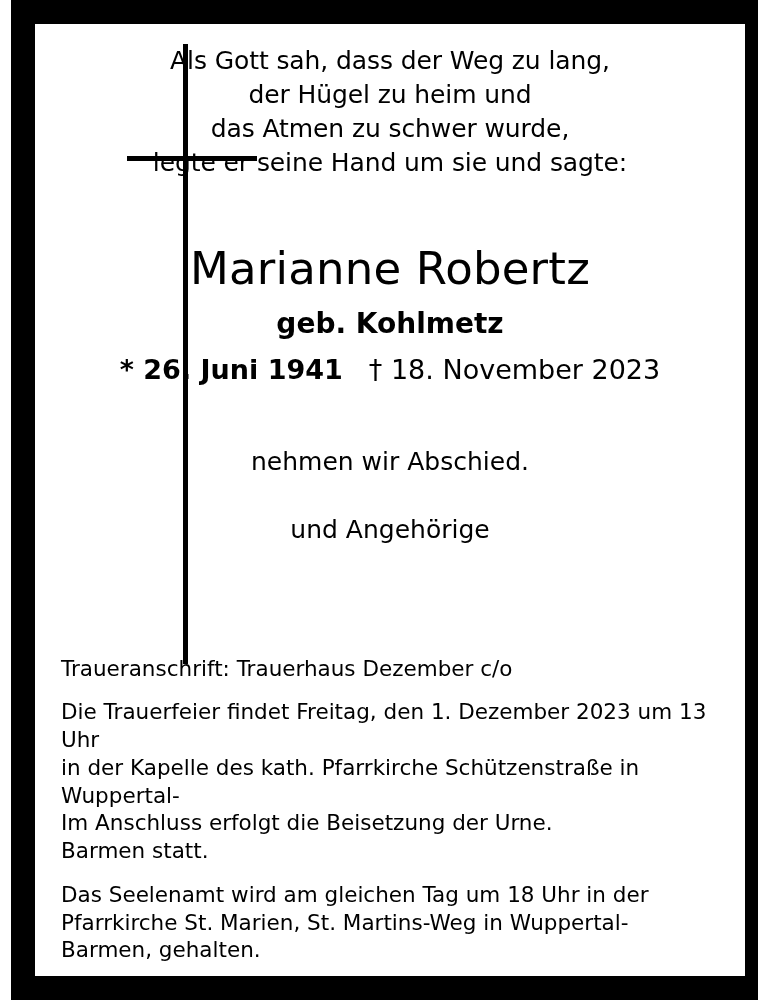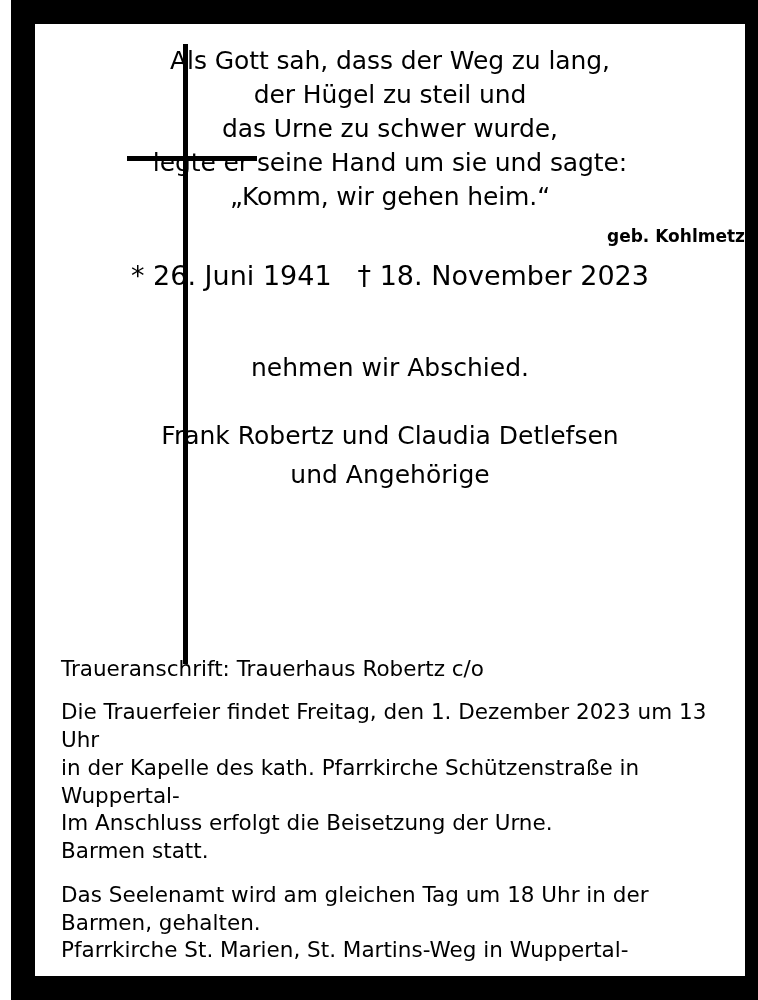--- a/index.html
+++ b/index.html
@@ -69,32 +69,33 @@
   .verse div {
     white-space: nowrap;
   }
   .name {
     text-align: center;
     margin-top: 62px;
     font-size: 45px;
     letter-spacing: 0.2px;
   }
   .maiden {
-    text-align: right;
+    text-align: center;
     margin-top: 12px;
-    font-size: 17px;
+    font-size: 28px;
     font-weight: bold;
   }
   .dates {
     text-align: center;
     margin-top: 14px;
     font-size: 27px;
   }
   .dates .birth {
     margin-right: 26px;
+    font-weight: bold;
   }
   .tribute {
     text-align: center;
     margin-top: 60px;
     font-size: 25px;
     line-height: 1.35;
   }
   .family {
     text-align: center;
     margin-top: 32px;
@@ -131,53 +132,52 @@
 
     <div class="cross">
       <div class="vbar"></div>
       <div class="hbar"></div>
     </div>
 
     <div class="content">
 
       <div class="verse">
         <div>Als Gott sah, dass der Weg zu lang,</div>
-        <div>der Hügel zu steil und</div>
-        <div>das Urne zu schwer wurde,</div>
+        <div>der Hügel zu heim und</div>
+        <div>das Atmen zu schwer wurde,</div>
         <div>legte er seine Hand um sie und sagte:</div>
-        <div>„Komm, wir gehen heim.“</div>
       </div>
 
+      <div class="name">Marianne Robertz</div>
       <div class="maiden">geb. Kohlmetz</div>
 
       <div class="dates">
         <span class="birth">* 26. Juni 1941</span><span class="death">† 18. November 2023</span>
       </div>
 
       <div class="tribute">
         <div>nehmen wir Abschied.</div>
       </div>
 
       <div class="family">
-        <div>Frank Robertz und Claudia Detlefsen</div>
         <div>und Angehörige</div>
       </div>
 
       <div class="details">
         <div class="block">
-          <span class="line">Traueranschrift: Trauerhaus Robertz c/o</span>
+          <span class="line">Traueranschrift: Trauerhaus Dezember c/o</span>
         </div>
         <div class="block">
           <span class="line">Die Trauerfeier findet Freitag, den 1. Dezember 2023 um 13 Uhr</span>
           <span class="line">in der Kapelle des kath. Pfarrkirche Schützenstraße in Wuppertal-</span>
           <span class="line">Im Anschluss erfolgt die Beisetzung der Urne.</span>
           <span class="line">Barmen statt.</span>
         </div>
         <div class="block">
           <span class="line">Das Seelenamt wird am gleichen Tag um 18 Uhr in der</span>
+          <span class="line">Pfarrkirche St. Marien, St. Martins-Weg in Wuppertal-</span>
           <span class="line">Barmen, gehalten.</span>
-          <span class="line">Pfarrkirche St. Marien, St. Martins-Weg in Wuppertal-</span>
         </div>
       </div>
 
     </div>
   </div>
 </div>
 
 </body></html>

